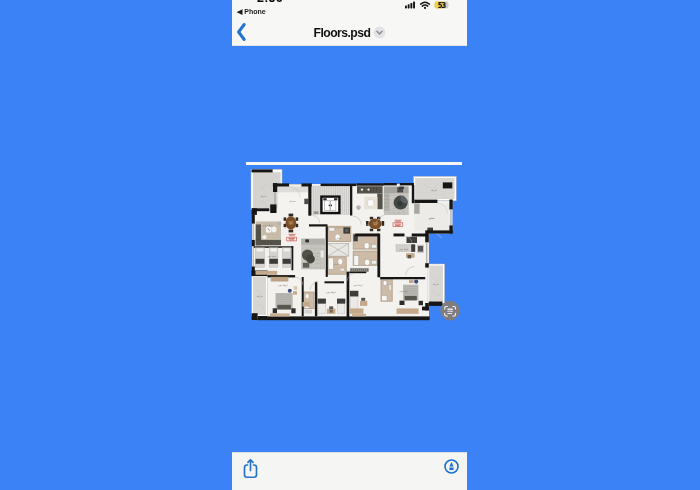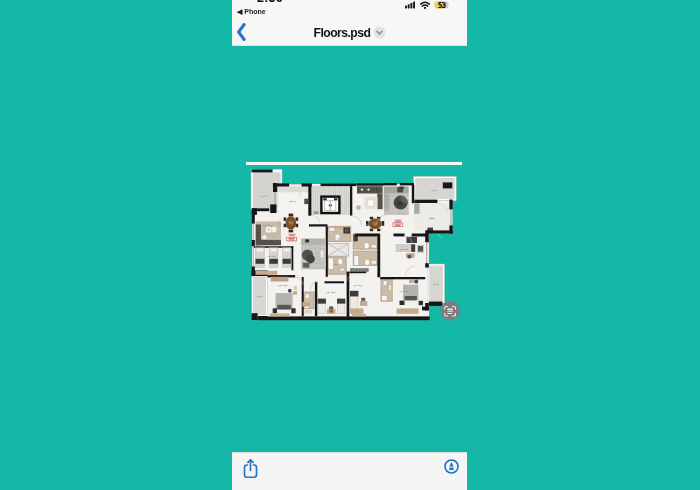--- a/index.html
+++ b/index.html
@@ -1,19 +1,19 @@
 <!DOCTYPE html>
 <html><head>
 <meta charset="utf-8">
 <style>
   html,body{margin:0;padding:0;width:700px;height:490px;background:#ffffff;overflow:hidden;
     font-family:"Liberation Sans",sans-serif;-webkit-font-smoothing:antialiased;}
   svg text{text-rendering:geometricPrecision;}
   .abs{position:absolute;}
-  #page{position:relative;width:700px;height:490px;background:#14b8a6;}
+  #page{position:relative;width:700px;height:490px;background:#3b82f6;}
 </style>
 </head>
 <body>
 <div id="page">
 
   <div class="abs" style="left:232px;top:0;width:235px;height:44.5px;background:#f7f7f6;border-bottom:1px solid #e4e4e3;"></div>
 
   <div class="abs" style="left:257px;top:-9.5px;width:30px;height:13px;font-size:12.5px;font-weight:bold;color:#0a0a0a;letter-spacing:0.2px;">2:56</div>
 
   <div class="abs" style="left:237px;top:7.5px;font-size:7px;font-weight:600;color:#1b1b1b;">◀ Phone</div>

